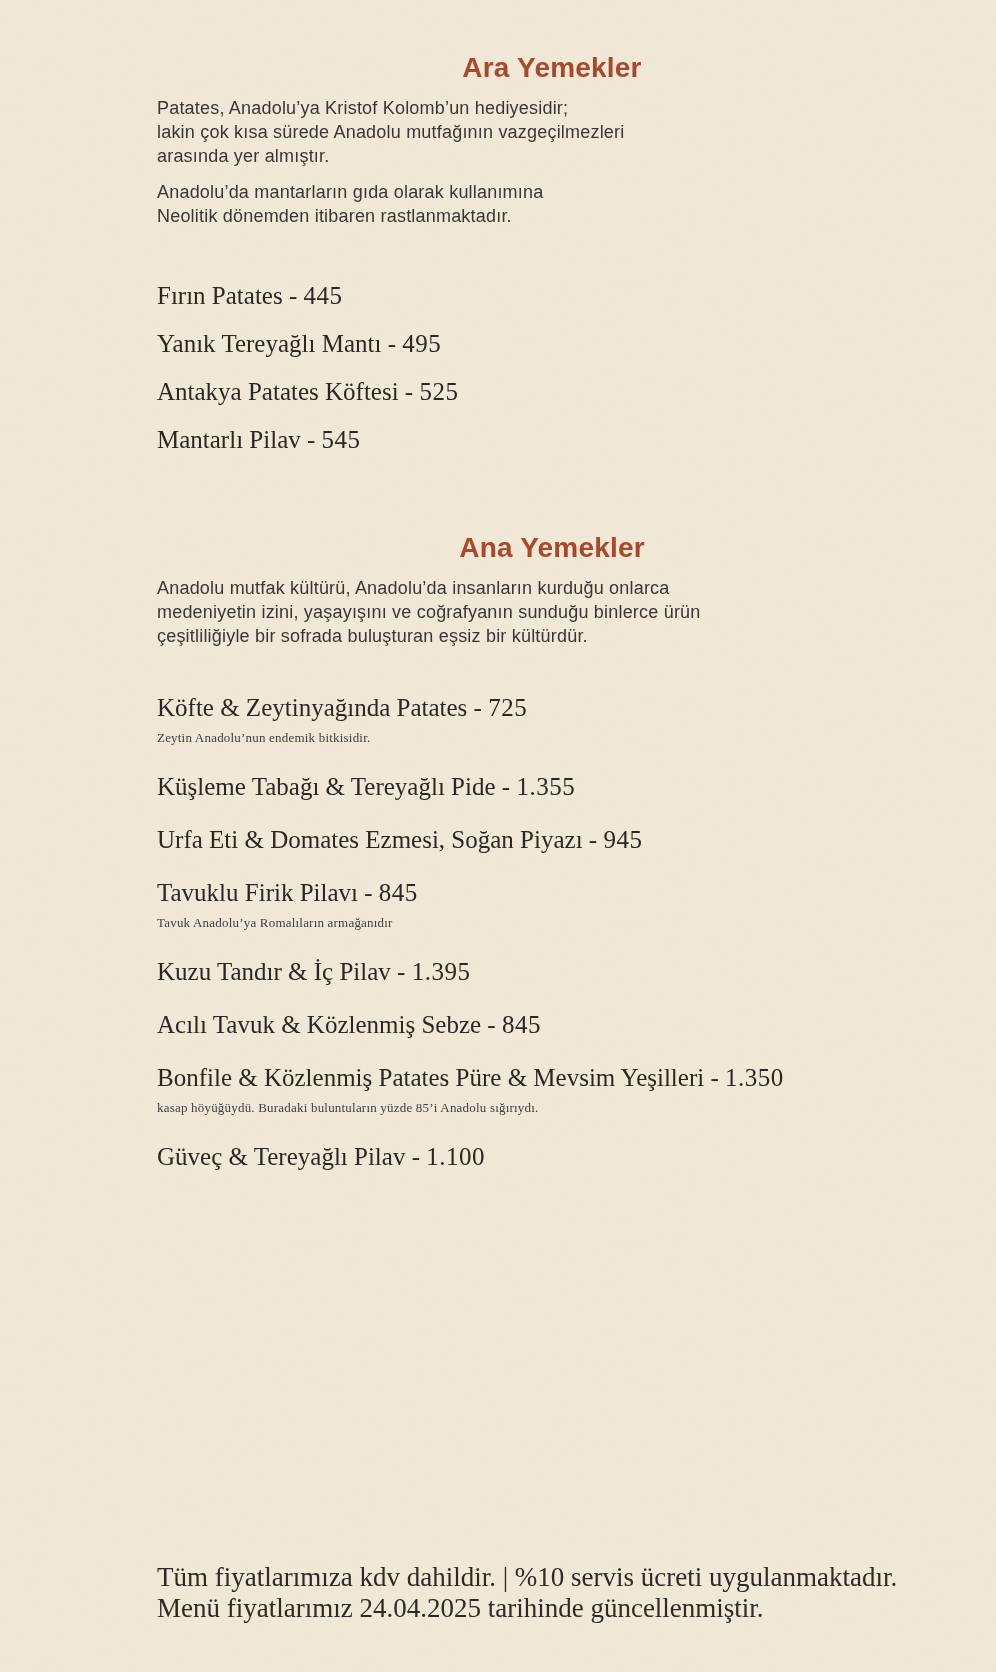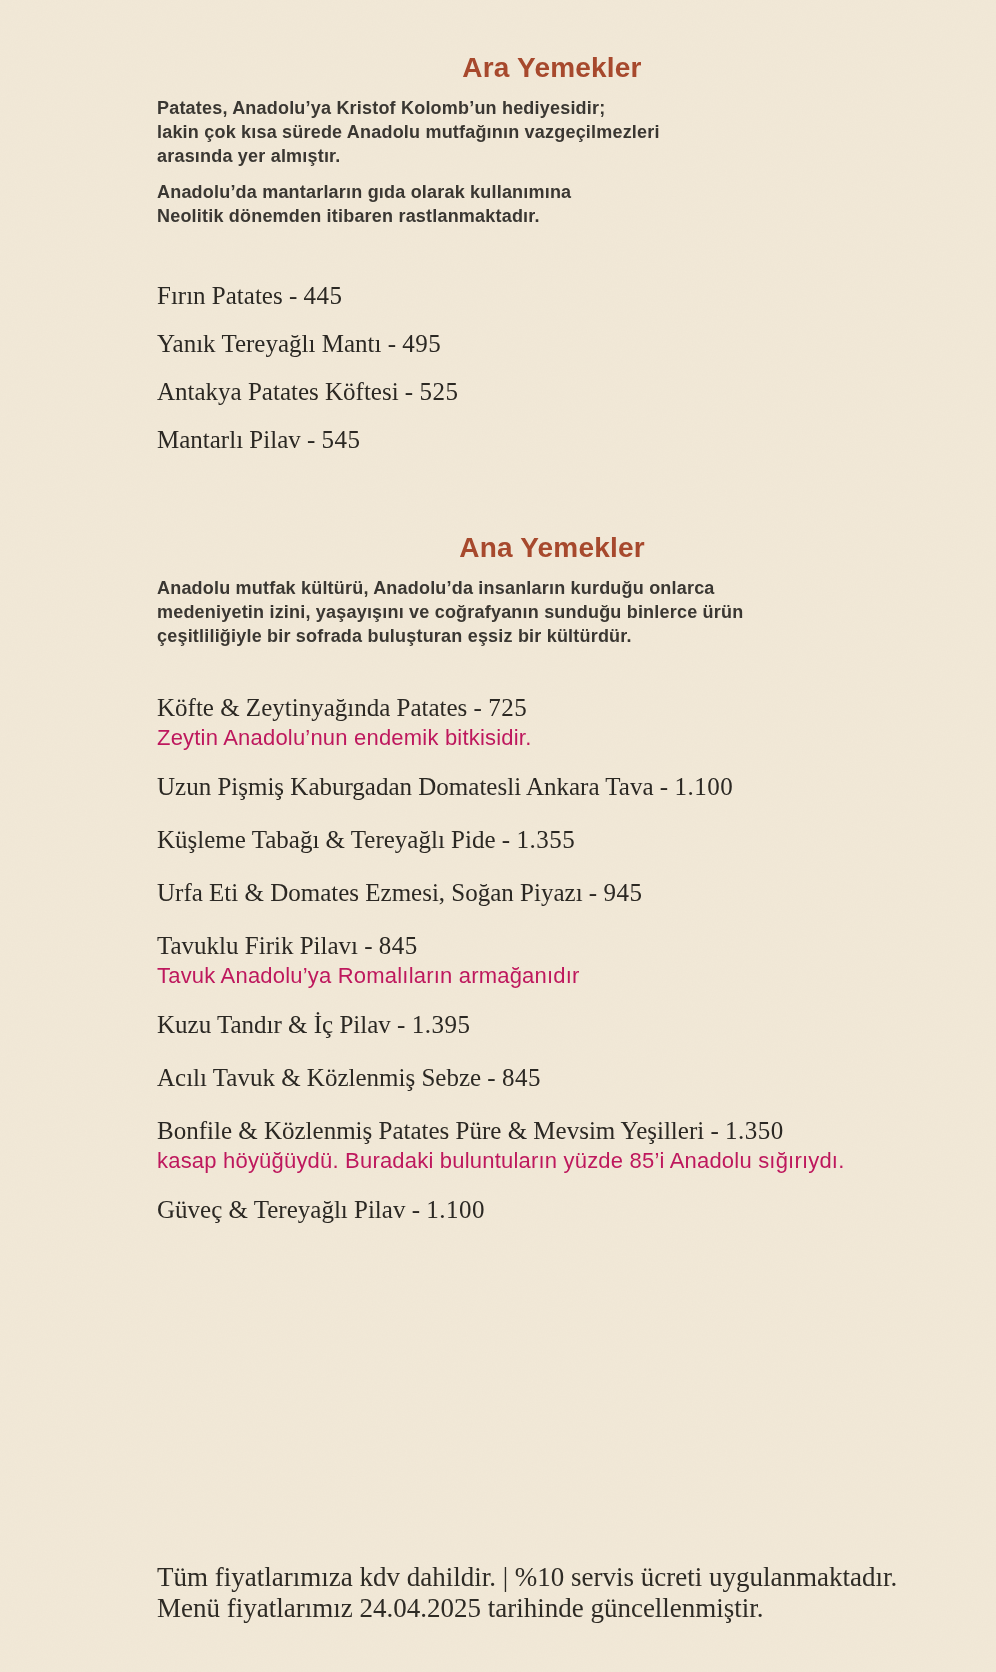--- a/index.html
+++ b/index.html
@@ -10,36 +10,36 @@
   }
   .texture{position:absolute;inset:0;pointer-events:none;opacity:.5}
   .content{position:absolute;left:157px;top:52px;width:790px}
   .section-title{
     font-family:"Liberation Sans",sans-serif;
     font-size:28px;line-height:32px;font-weight:700;
     color:#a7492d;margin:0 0 12px;letter-spacing:.2px;text-align:center;
   }
   .intro{
     font-size:18px;line-height:24px;color:#3a3732;
-    margin:0 0 12px;white-space:pre-line;letter-spacing:.2px;font-weight:bold;
+    margin:0 0 12px;white-space:pre-line;letter-spacing:.2px;
   }
   .items{list-style:none;margin:0;padding:0}
   .section-ara .items{margin-top:52px}
   .item{
     font-family:"Liberation Serif","DejaVu Serif",serif;
     font-size:25px;line-height:32px;color:#2b2823;
   }
   .section-ara .item{margin-bottom:16px}
   .section-ana{margin-top:76px}
   .section-ana .items{margin-top:44px}
   .section-ana .item{margin-bottom:21px}
   .price{letter-spacing:.5px}
   .note{
-    font-family:Liberation Sans, sans-serif;
-    font-size:22px;line-height:24px;color:#be185d;
+    font-family:Liberation Serif, serif;
+    font-size:13px;line-height:24px;color:#404040;
     margin-top:2px;letter-spacing:.2px;
   }
   .note + .note{margin-top:0}
   .menu-footer{
     position:absolute;left:157px;top:1562px;width:790px;
     font-family:"Liberation Serif","DejaVu Serif",serif;
     font-size:27px;line-height:31px;color:#2e2b25;
   }
 </style>
 </head>
@@ -84,23 +84,20 @@
     <p class="intro">Anadolu mutfak kültürü, Anadolu’da insanların kurduğu onlarca
 medeniyetin izini, yaşayışını ve coğrafyanın sunduğu binlerce ürün
 çeşitliliğiyle bir sofrada buluşturan eşsiz bir kültürdür.</p>
 
     <ul class="items">
       <li class="item">
         <div><span>Köfte &amp; Zeytinyağında Patates</span><span> - </span><span class="price">725</span></div>
         <div class="note">Zeytin Anadolu’nun endemik bitkisidir.</div>
       </li>
       <li class="item">
-        <div><span>Uzun Pişmiş Kaburgadan Domatesli Ankara Tava</span><span> - </span><span class="price">1.100</span></div>
-      </li>
-      <li class="item">
         <div><span>Küşleme Tabağı &amp; Tereyağlı Pide</span><span> - </span><span class="price">1.355</span></div>
       </li>
       <li class="item">
         <div><span>Urfa Eti &amp; Domates Ezmesi, Soğan Piyazı</span><span> - </span><span class="price">945</span></div>
       </li>
       <li class="item">
         <div><span>Tavuklu Firik Pilavı</span><span> - </span><span class="price">845</span></div>
         <div class="note">Tavuk Anadolu’ya Romalıların armağanıdır</div>
       </li>
       <li class="item">

